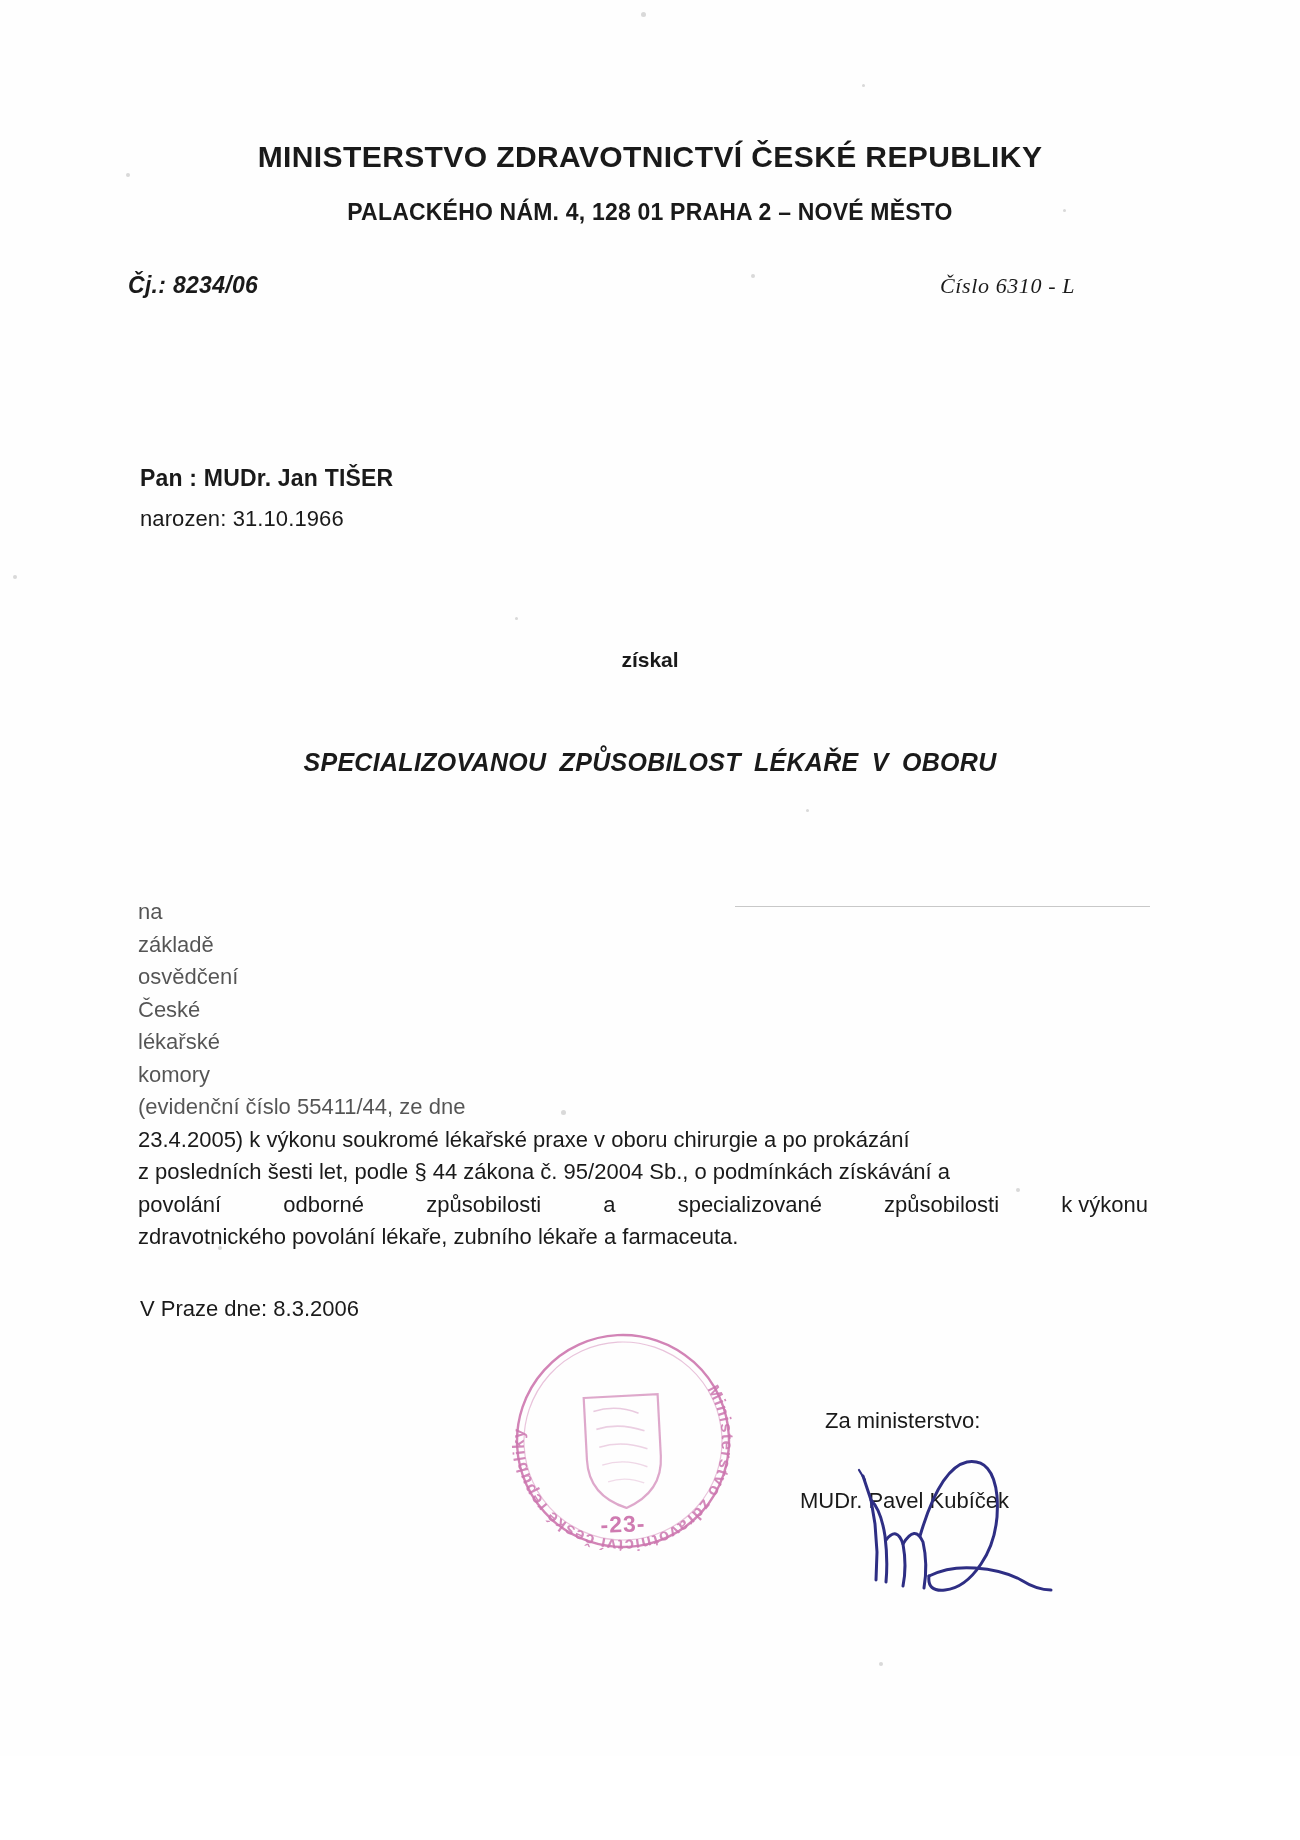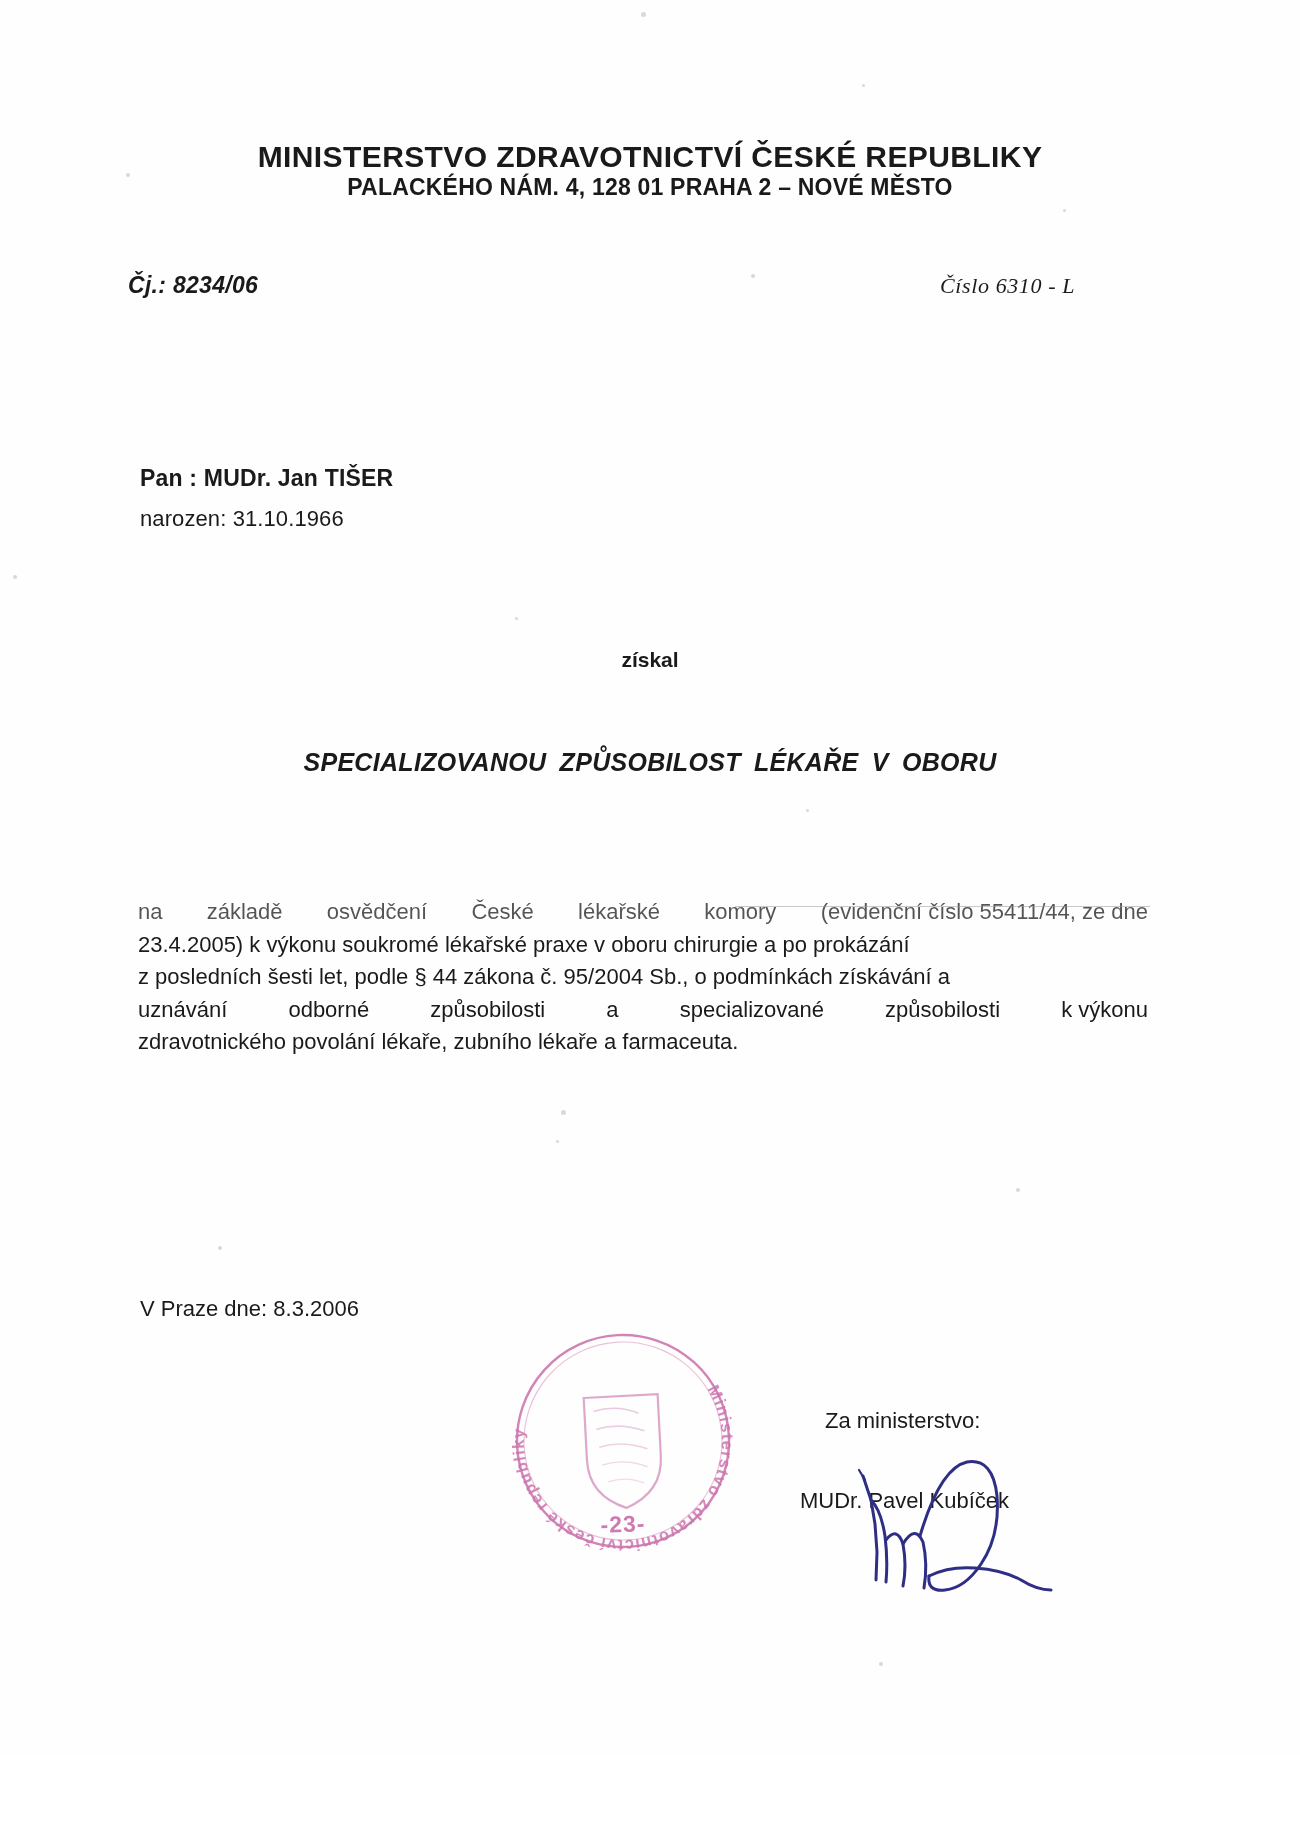--- a/index.html
+++ b/index.html
@@ -37,21 +37,21 @@
     font-size: 30px;
     font-weight: bold;
     letter-spacing: .4px;
     line-height: 1.1;
     white-space: nowrap;
   }
   .hdr-line2 {
     font-size: 23px;
     font-weight: bold;
     letter-spacing: .2px;
-    margin-top: 1px;
+    margin-top: 26px;
     white-space: nowrap;
   }
 
   
   .refrow {
     position: absolute;
     top: 272px;
     left: 128px;
     right: 128px;
     display: flex;
@@ -134,20 +134,21 @@
   .body-text .ln {
     display: block;
     white-space: nowrap;
   }
   .body-text .ln.j {
     display: flex;
     justify-content: space-between;
   }
   .fade-top {
     opacity: .74;
+    flex-direction: column;
   }
   .strike-art {
     position: absolute;
     top: 906px;
     left: 735px;
     width: 415px;
     height: 1px;
     background: #9a9a9a;
     opacity: .55;
   }
@@ -251,21 +252,21 @@
       <span>základě</span>
       <span>osvědčení</span>
       <span>České</span>
       <span>lékařské</span>
       <span>komory</span>
       <span>(evidenční číslo 55411/44, ze dne</span>
     </span>
     <span class="ln">23.4.2005) k výkonu soukromé lékařské praxe v oboru chirurgie a  po prokázání</span>
     <span class="ln">z posledních šesti let, podle § 44 zákona č. 95/2004 Sb., o podmínkách získávání a</span>
     <span class="ln j">
-      <span>uznávání</span>
+      <span>povolání</span>
       <span>odborné</span>
       <span>způsobilosti</span>
       <span>a</span>
       <span>specializované</span>
       <span>způsobilosti</span>
       <span>k výkonu</span>
     </span>
     <span class="ln">zdravotnického povolání lékaře, zubního lékaře a farmaceuta.</span>
   </div>
   <div class="strike-art"></div>

